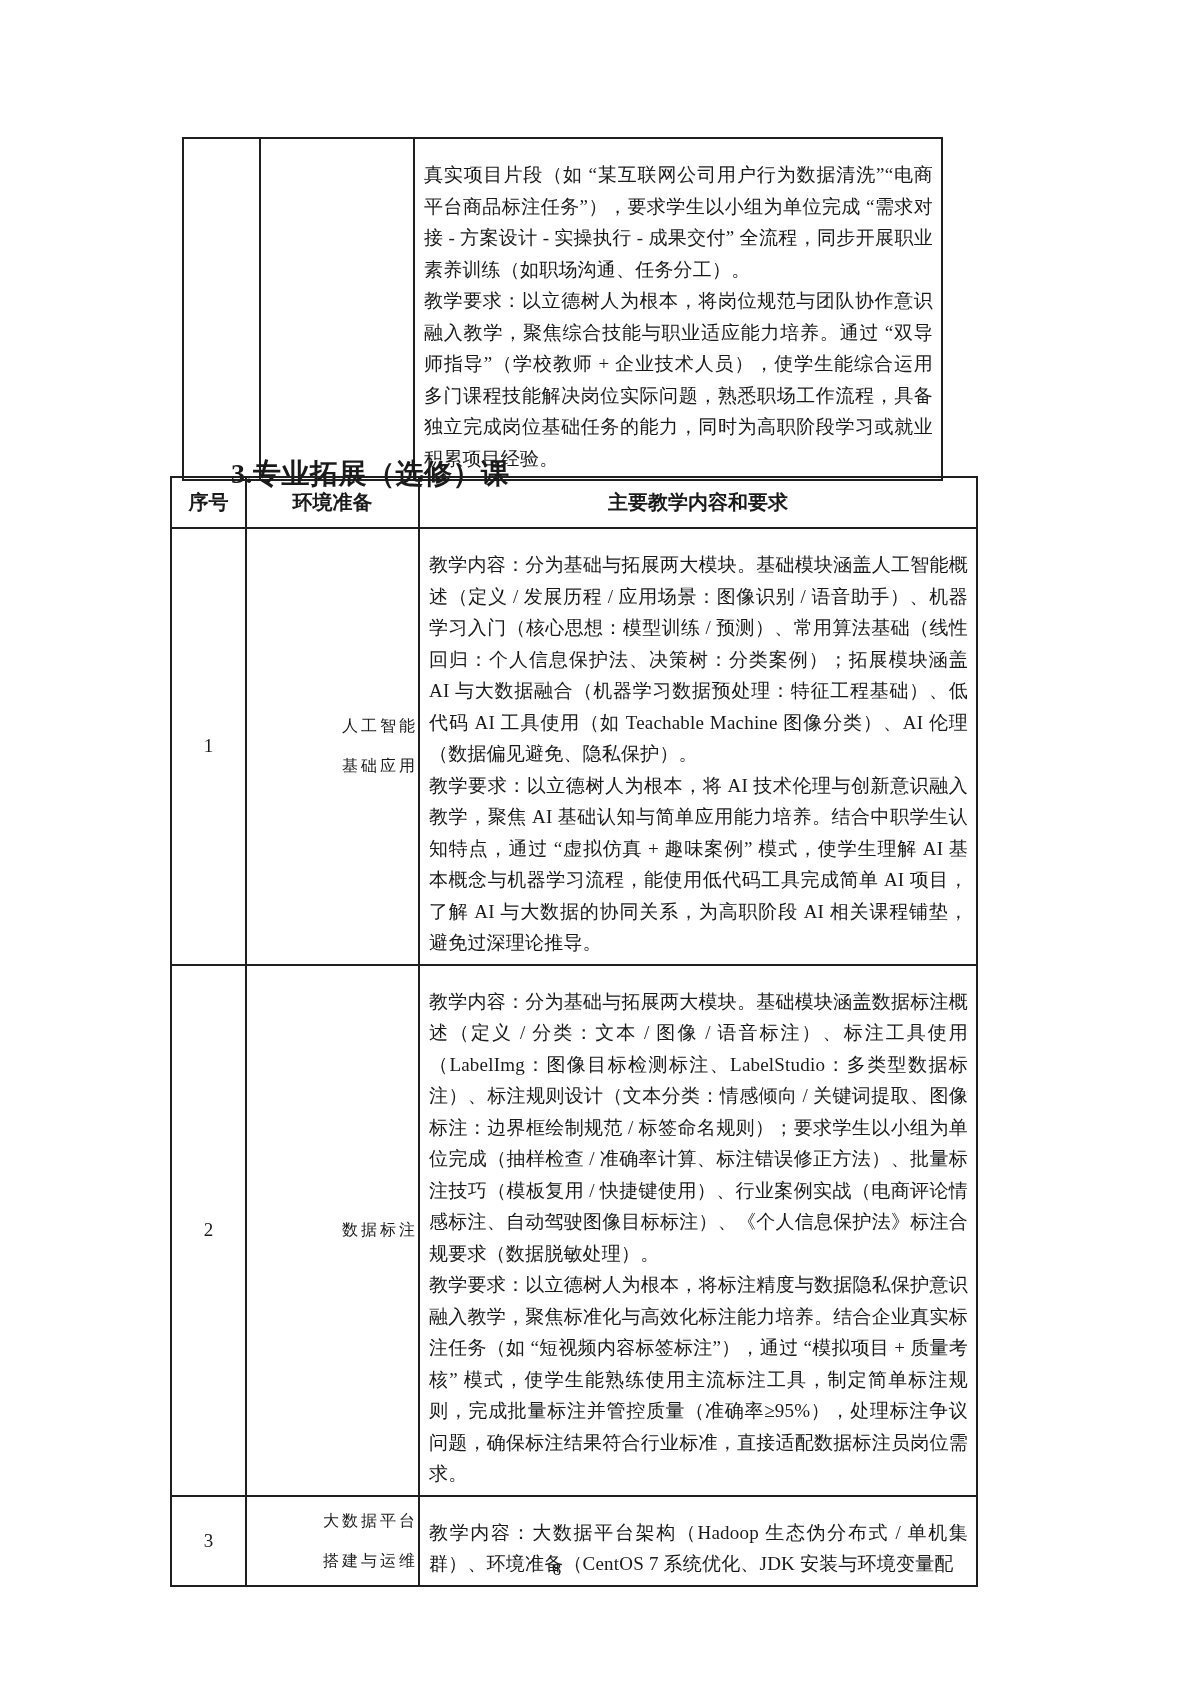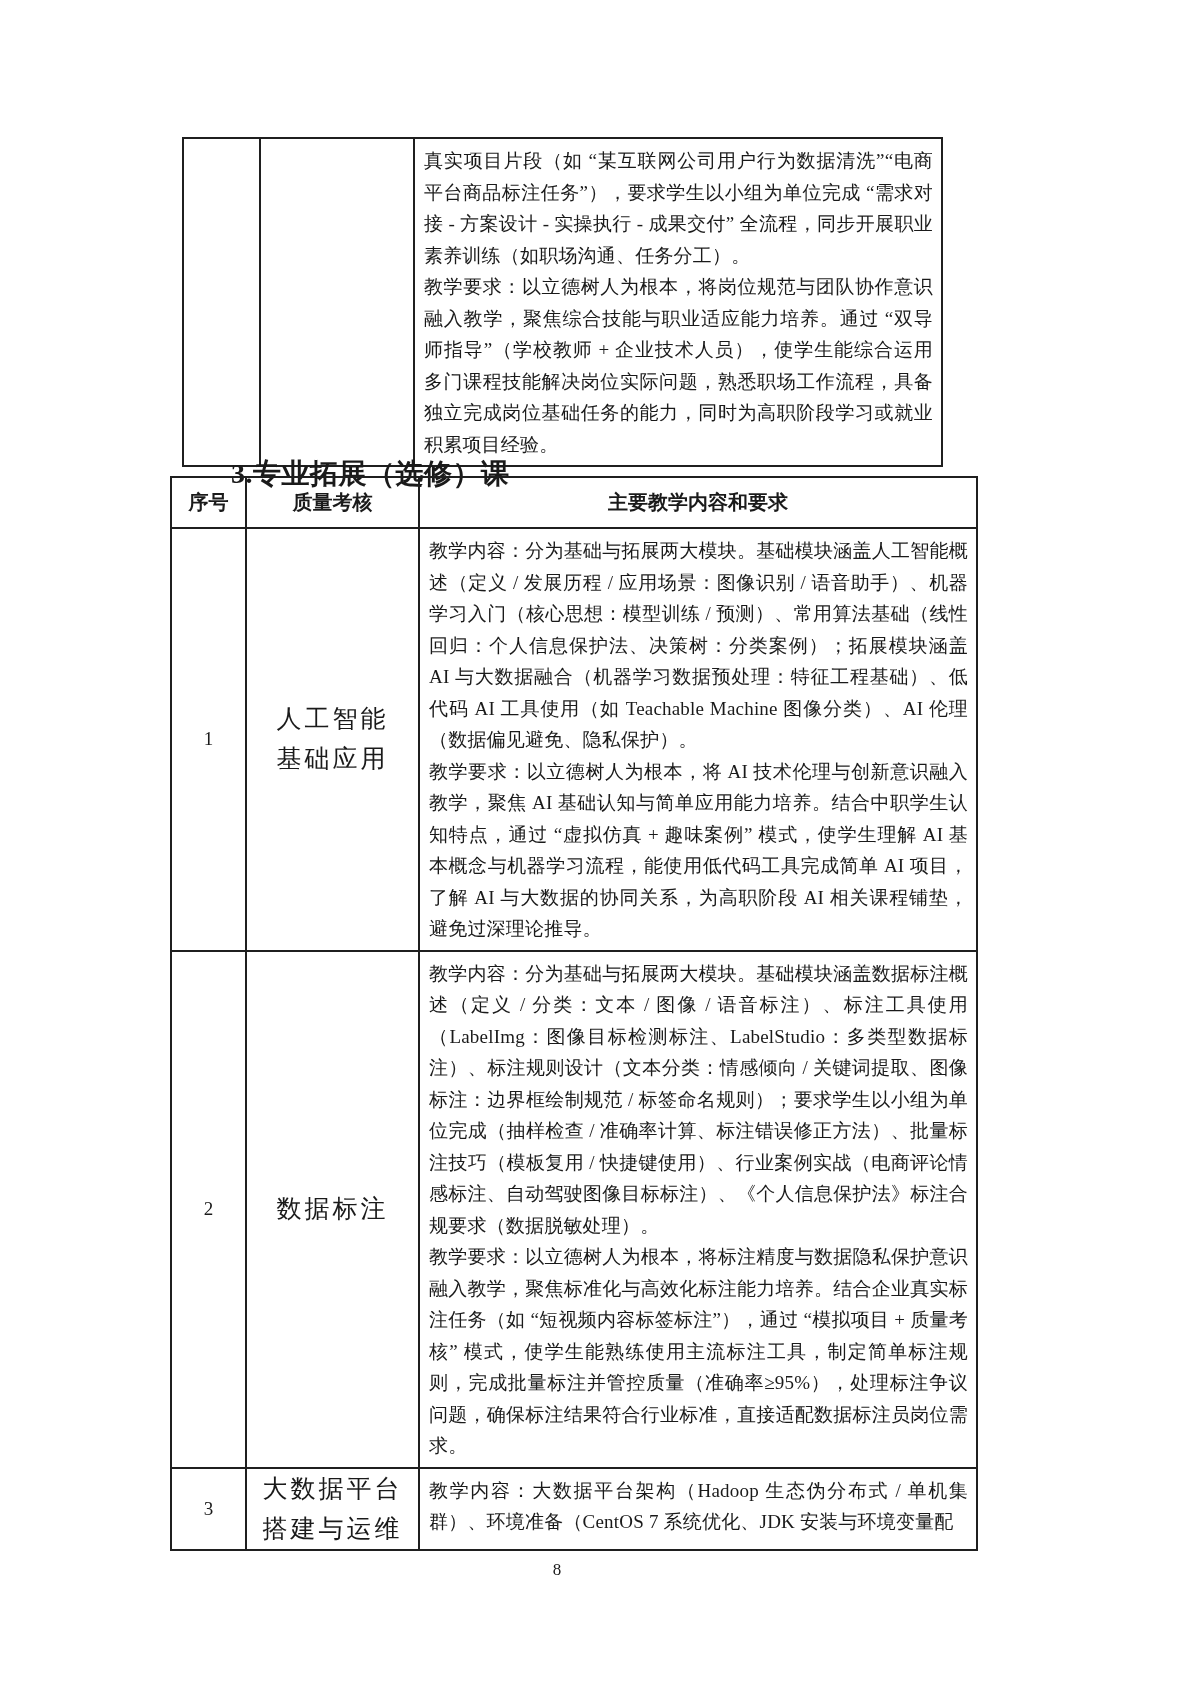--- a/index.html
+++ b/index.html
@@ -62,29 +62,29 @@
     font-weight: bold;
     text-align: center;
     height: 49px;
   }
 
   .index-cell {
     text-align: center;
     font-size: 19px;
   }
   .name-cell {
-    text-align: center;
-    font-size: 25px;
+    text-align: right;
+    font-size: 16px;
     line-height: 40px;
     letter-spacing: 3px;
     white-space: pre-line;
   }
   .content-cell {
     vertical-align: top;
-    padding: 6px 8px 5px 9px;
+    padding: 20px 8px 5px 9px;
   }
   .content-cell p {
     margin: 0;
     font-size: 19px;
     line-height: 31.5px;
     text-align: justify;
     text-justify: inter-ideograph;
     letter-spacing: 0.2px;
   }
 
@@ -113,21 +113,21 @@
     </tr>
   </tbody>
 </table>
 
 <div class="section-heading">3.专业拓展（选修）课</div>
 
 <table class="course-table">
   <thead>
     <tr>
       <th class="col-index">序号</th>
-      <th class="col-name">质量考核</th>
+      <th class="col-name">环境准备</th>
       <th>主要教学内容和要求</th>
     </tr>
   </thead>
   <tbody>
     <tr>
       <td class="index-cell">1</td>
       <td class="name-cell">人工智能
 基础应用</td>
       <td class="content-cell">
         <p>教学内容：分为基础与拓展两大模块。基础模块涵盖人工智能概述（定义 / 发展历程 / 应用场景：图像识别 / 语音助手）、机器学习入门（核心思想：模型训练 / 预测）、常用算法基础（线性回归：个人信息保护法、决策树：分类案例）；拓展模块涵盖 AI 与大数据融合（机器学习数据预处理：特征工程基础）、低代码 AI 工具使用（如 Teachable Machine 图像分类）、AI 伦理（数据偏见避免、隐私保护）。</p>

